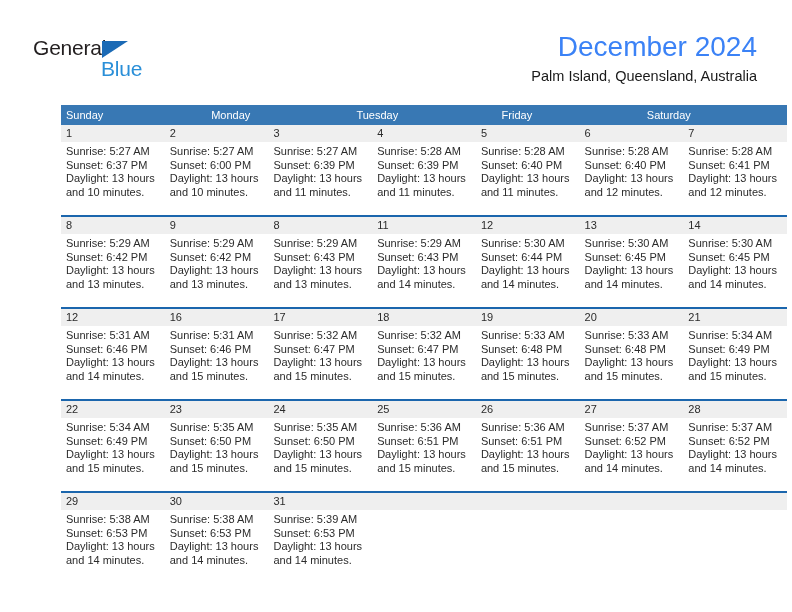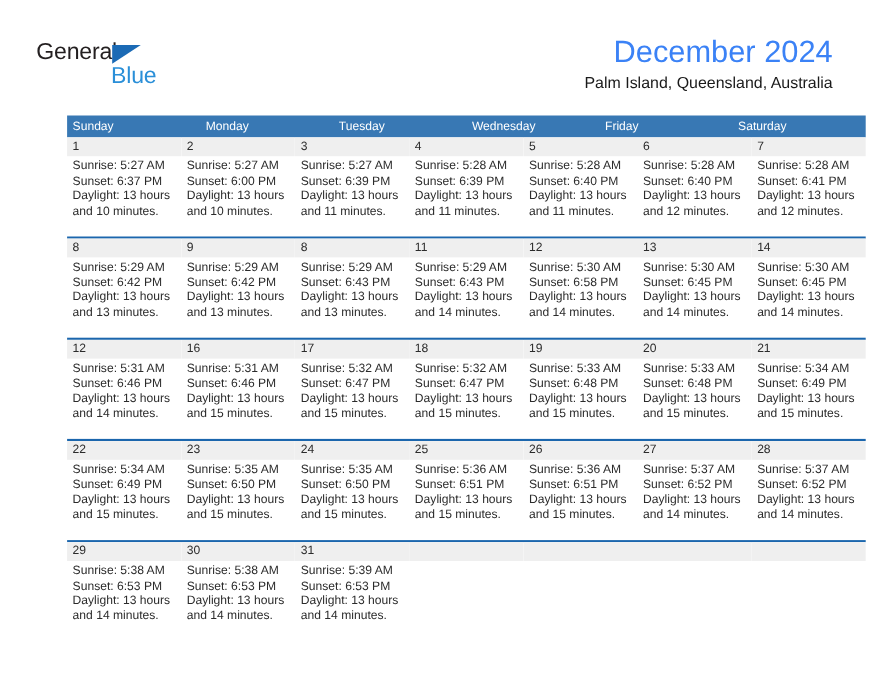--- a/index.html
+++ b/index.html
@@ -163,21 +163,20 @@
     </div>
 
   </div>
 
   <div class="calendar">
 
     <div class="weekday-row">
       <div class="weekday">Sunday</div>
       <div class="weekday">Monday</div>
       <div class="weekday">Tuesday</div>
-      <div class="weekday">Wednesday</div>
       <div class="weekday">Friday</div>
       <div class="weekday">Saturday</div>
     </div>
 
     <div class="week first">
       <div class="day">
         <div class="day-num">1</div>
         <div class="day-body">
           <div>Sunrise: 5:27 AM</div>
           <div>Sunset: 6:37 PM</div>
@@ -275,21 +274,21 @@
           <div>Sunrise: 5:29 AM</div>
           <div>Sunset: 6:43 PM</div>
           <div>Daylight: 13 hours</div>
           <div>and 14 minutes.</div>
         </div>
       </div>
       <div class="day">
         <div class="day-num">12</div>
         <div class="day-body">
           <div>Sunrise: 5:30 AM</div>
-          <div>Sunset: 6:58 PM</div>
+          <div>Sunset: 6:44 PM</div>
           <div>Daylight: 13 hours</div>
           <div>and 14 minutes.</div>
         </div>
       </div>
       <div class="day">
         <div class="day-num">13</div>
         <div class="day-body">
           <div>Sunrise: 5:30 AM</div>
           <div>Sunset: 6:45 PM</div>
           <div>Daylight: 13 hours</div>

